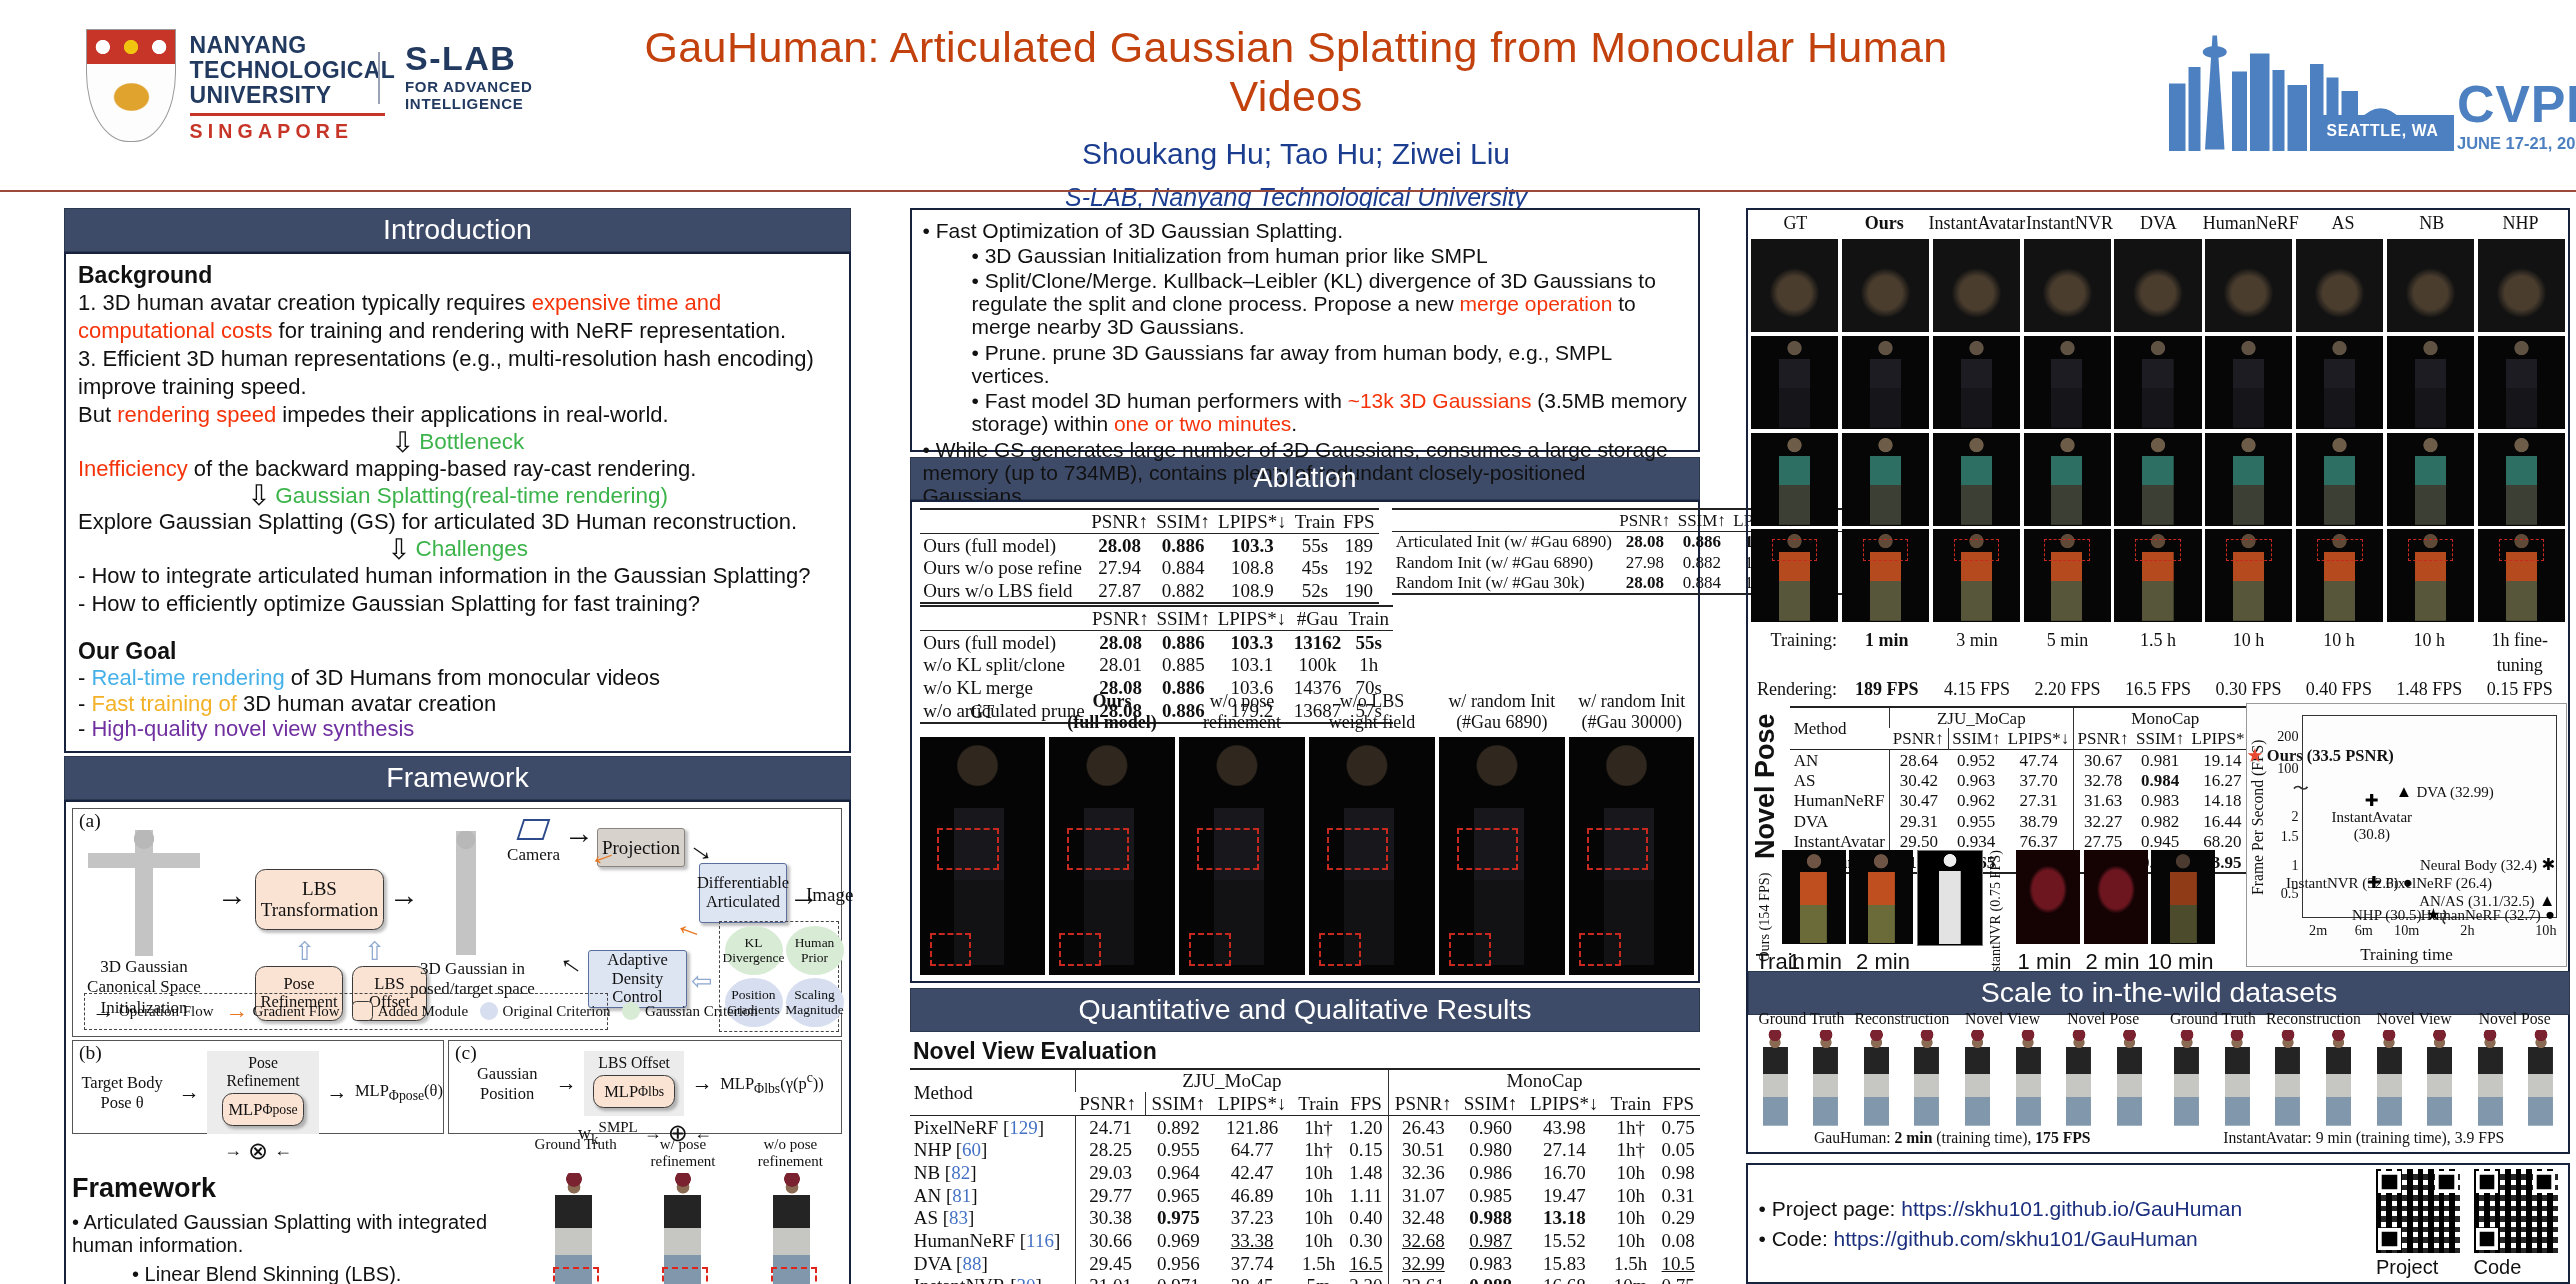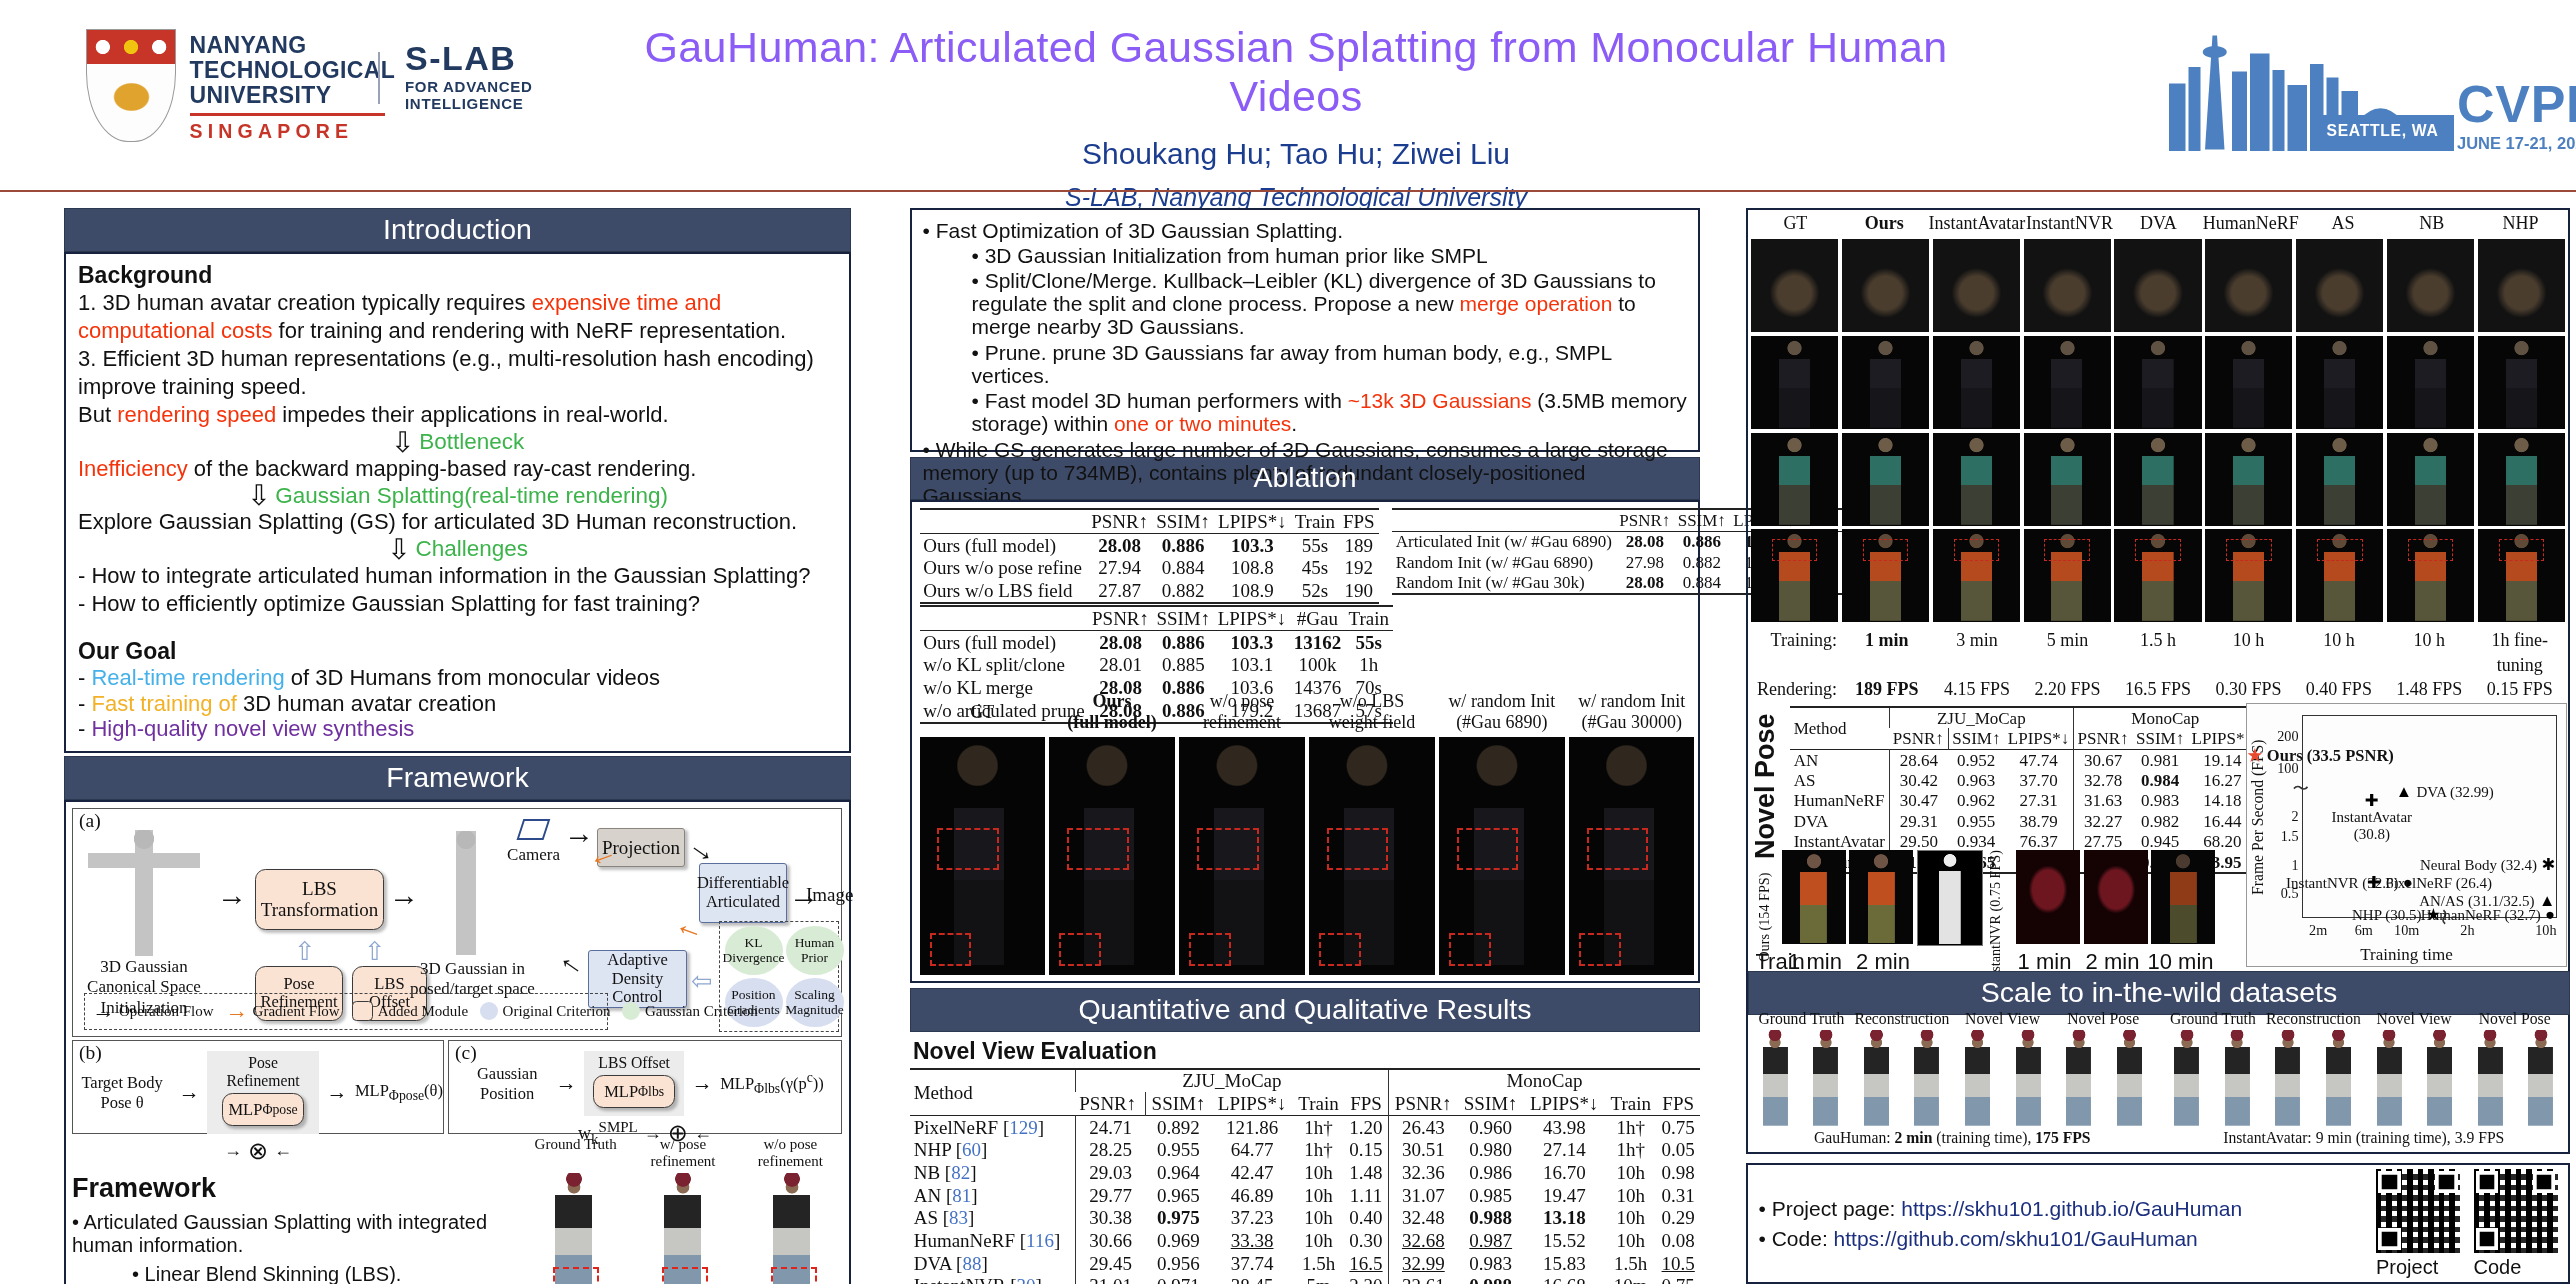--- a/index.html
+++ b/index.html
@@ -20,21 +20,21 @@
      background:radial-gradient(ellipse 50% 50% at 50% 50%,#e0a32e 0 55%,transparent 60%);}
   .ntu-text{padding-top:4.5px;}
   .ntu-line{font-size:23px;font-weight:bold;color:#233a60;line-height:1.08;letter-spacing:0.4px;}
   .ntu-sep{width:195px;height:2.2px;background:#c63527;margin:6px 0 4.5px;}
   .ntu-country{font-size:19.5px;font-weight:bold;color:#c63527;letter-spacing:5.2px;}
   .logo-vline{position:absolute;left:378px;top:52px;width:2.2px;height:52px;background:#9aa3b5;}
   .logo-slab{position:absolute;left:405px;top:39px;}
   .slab-name{font-size:34px;font-weight:bold;color:#233a60;letter-spacing:1.5px;}
   .slab-sub{font-size:15px;font-weight:bold;color:#233a60;letter-spacing:0.7px;line-height:1.15;}
   .hdr-center{position:absolute;left:629px;top:22.5px;width:1334px;text-align:center;}
-  .title{font-size:43px;color:#8b5cf6;letter-spacing:0.4px;}
+  .title{font-size:43px;color:#c2410c;letter-spacing:0.4px;}
   .authors{margin-top:16.5px;font-size:30px;color:#1b3d8f;font-weight:500;}
   .affil{margin-top:12px;font-size:25px;color:#1b3d8f;font-style:italic;}
   .logo-cvpr{position:absolute;left:2169px;top:31px;width:390px;height:127px;}
   .cvpr-sky{position:absolute;left:0;top:0;}
   .cvpr-city{position:absolute;left:148px;top:91px;width:131px;text-align:center;font-size:15.7px;font-weight:bold;color:#fff;letter-spacing:0.7px;}
   .cvpr-name{position:absolute;left:288px;top:43px;font-size:52px;font-weight:bold;color:#4d80c0;letter-spacing:0.7px;}
   .cvpr-dates{position:absolute;left:288px;top:103px;font-size:16.5px;font-weight:bold;color:#4d80c0;white-space:nowrap;}
   
   .col{position:absolute;top:208px;}
   .secbar{background:#3e4b68;color:#fff;text-align:center;font-size:28.5px;padding:3.7px 0 5.2px;border:1.5px solid #2c3답;border:1.5px solid #2c3750;}

